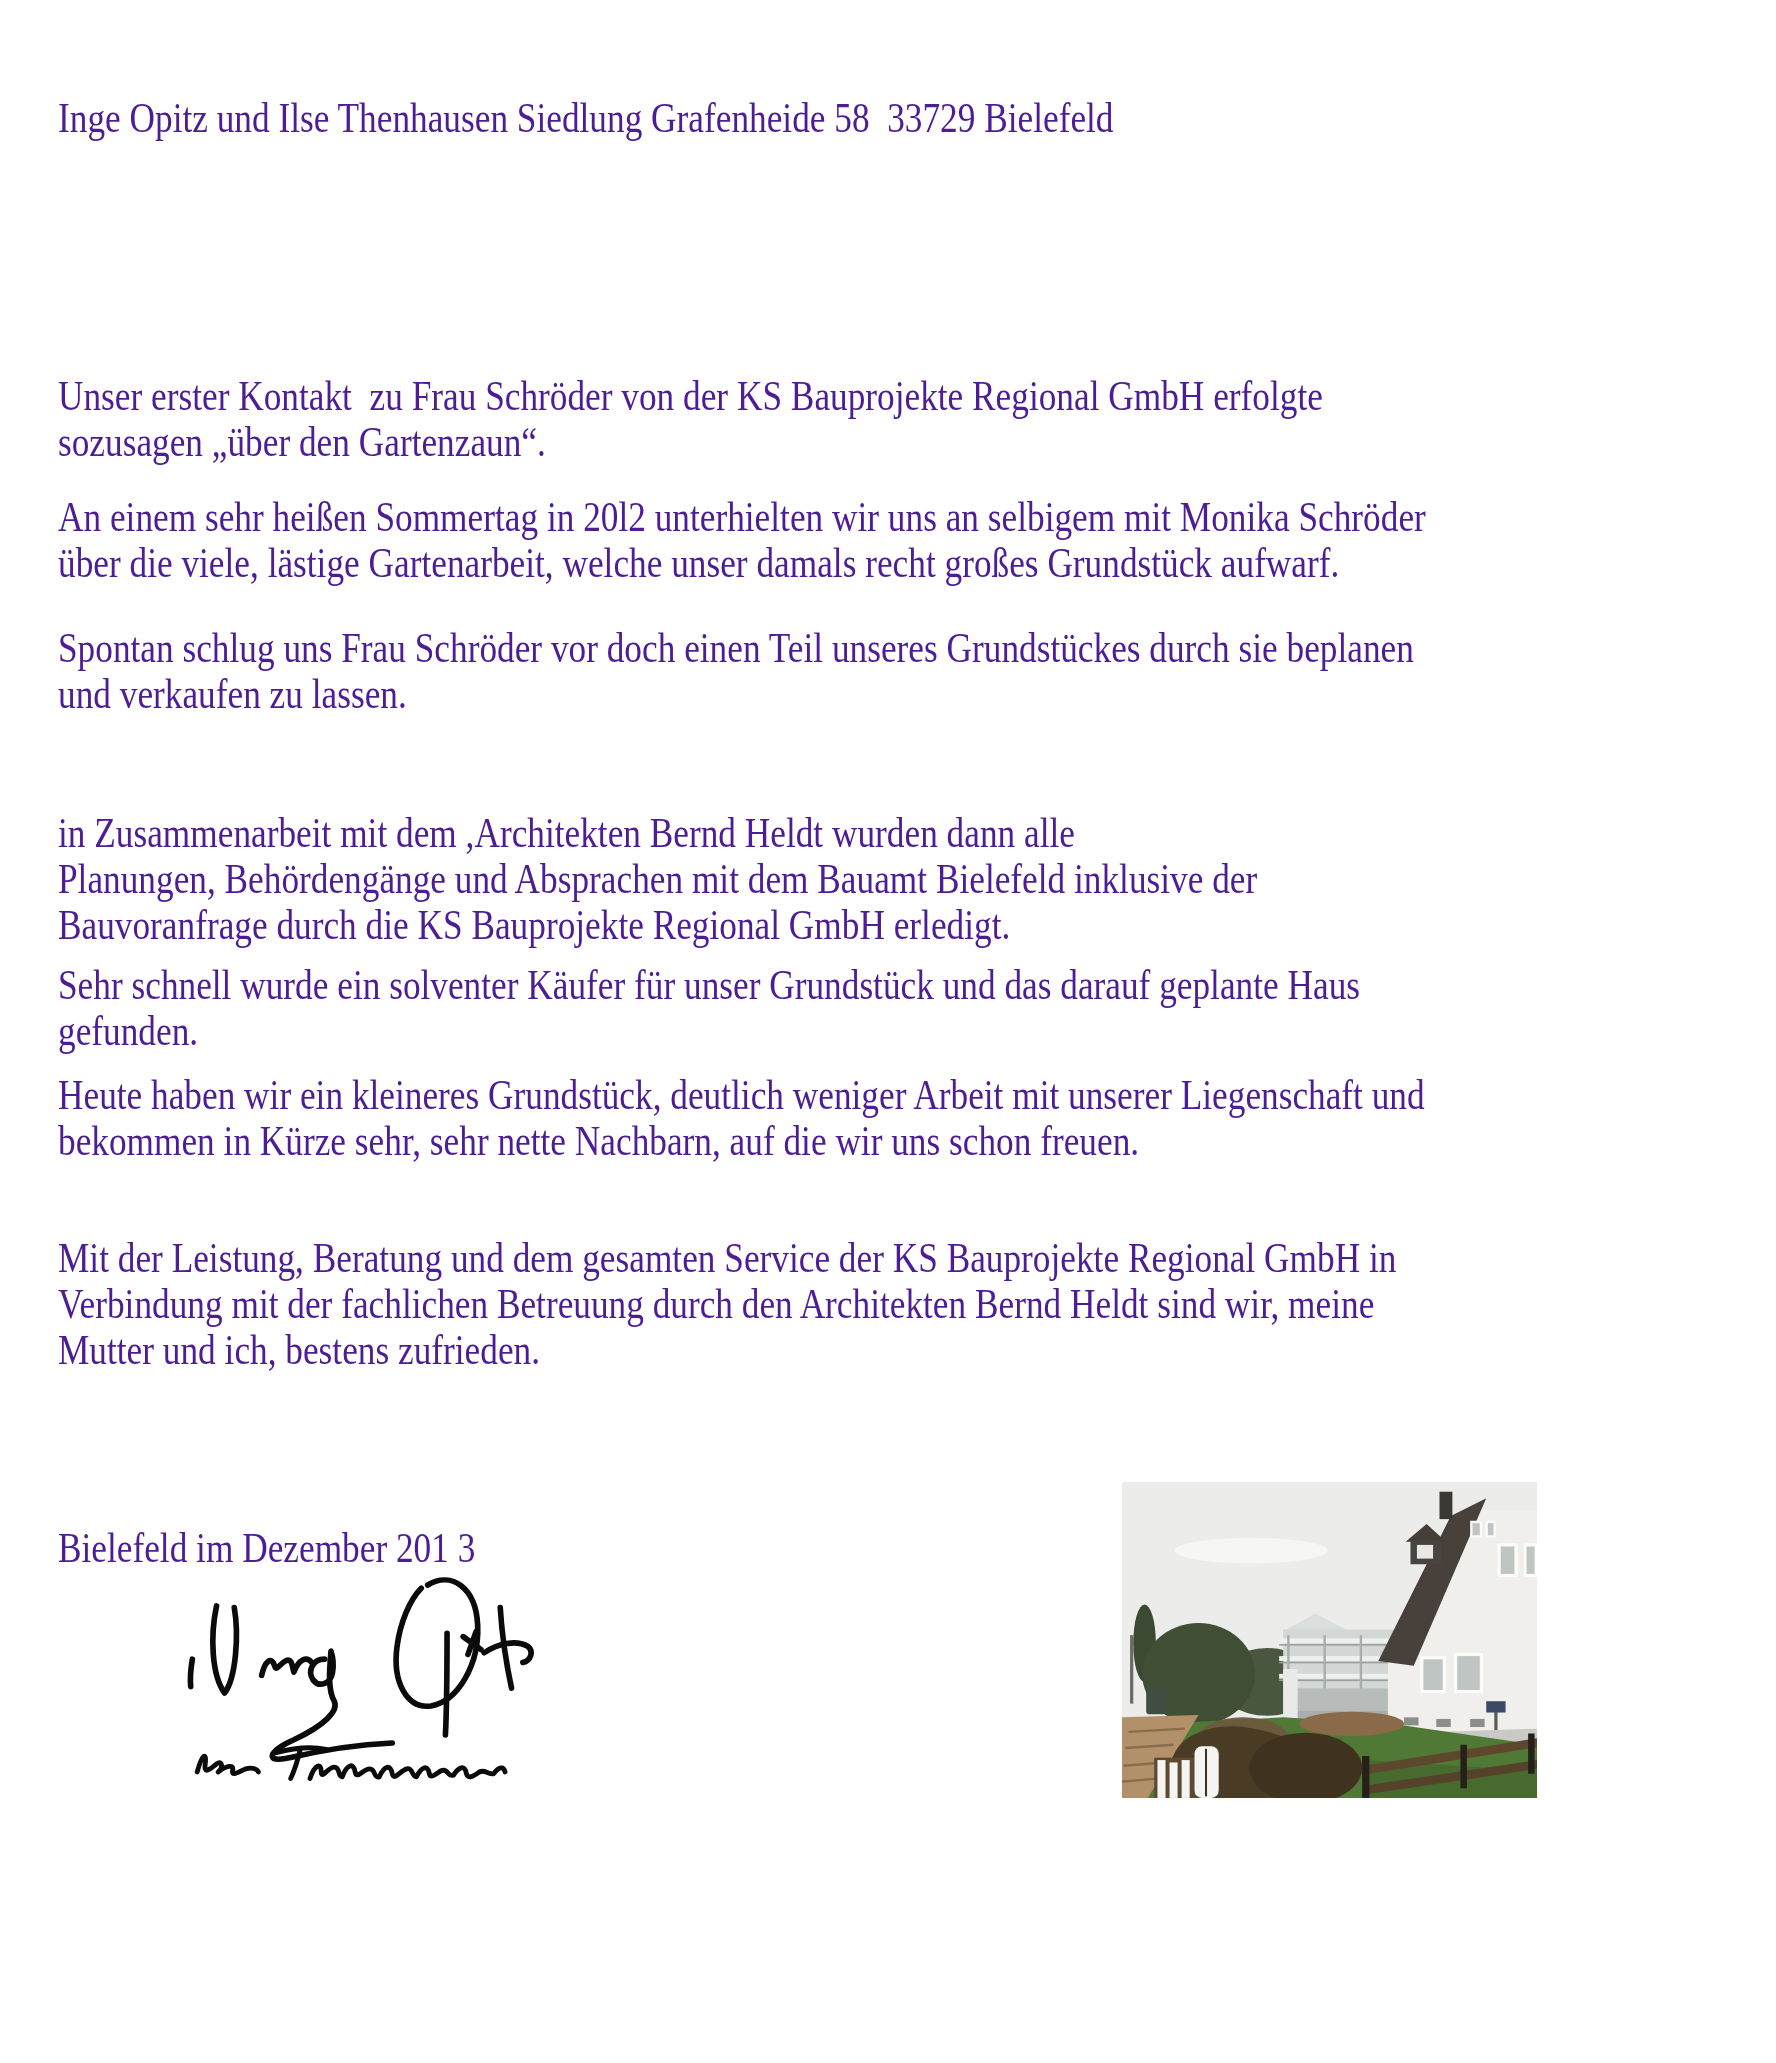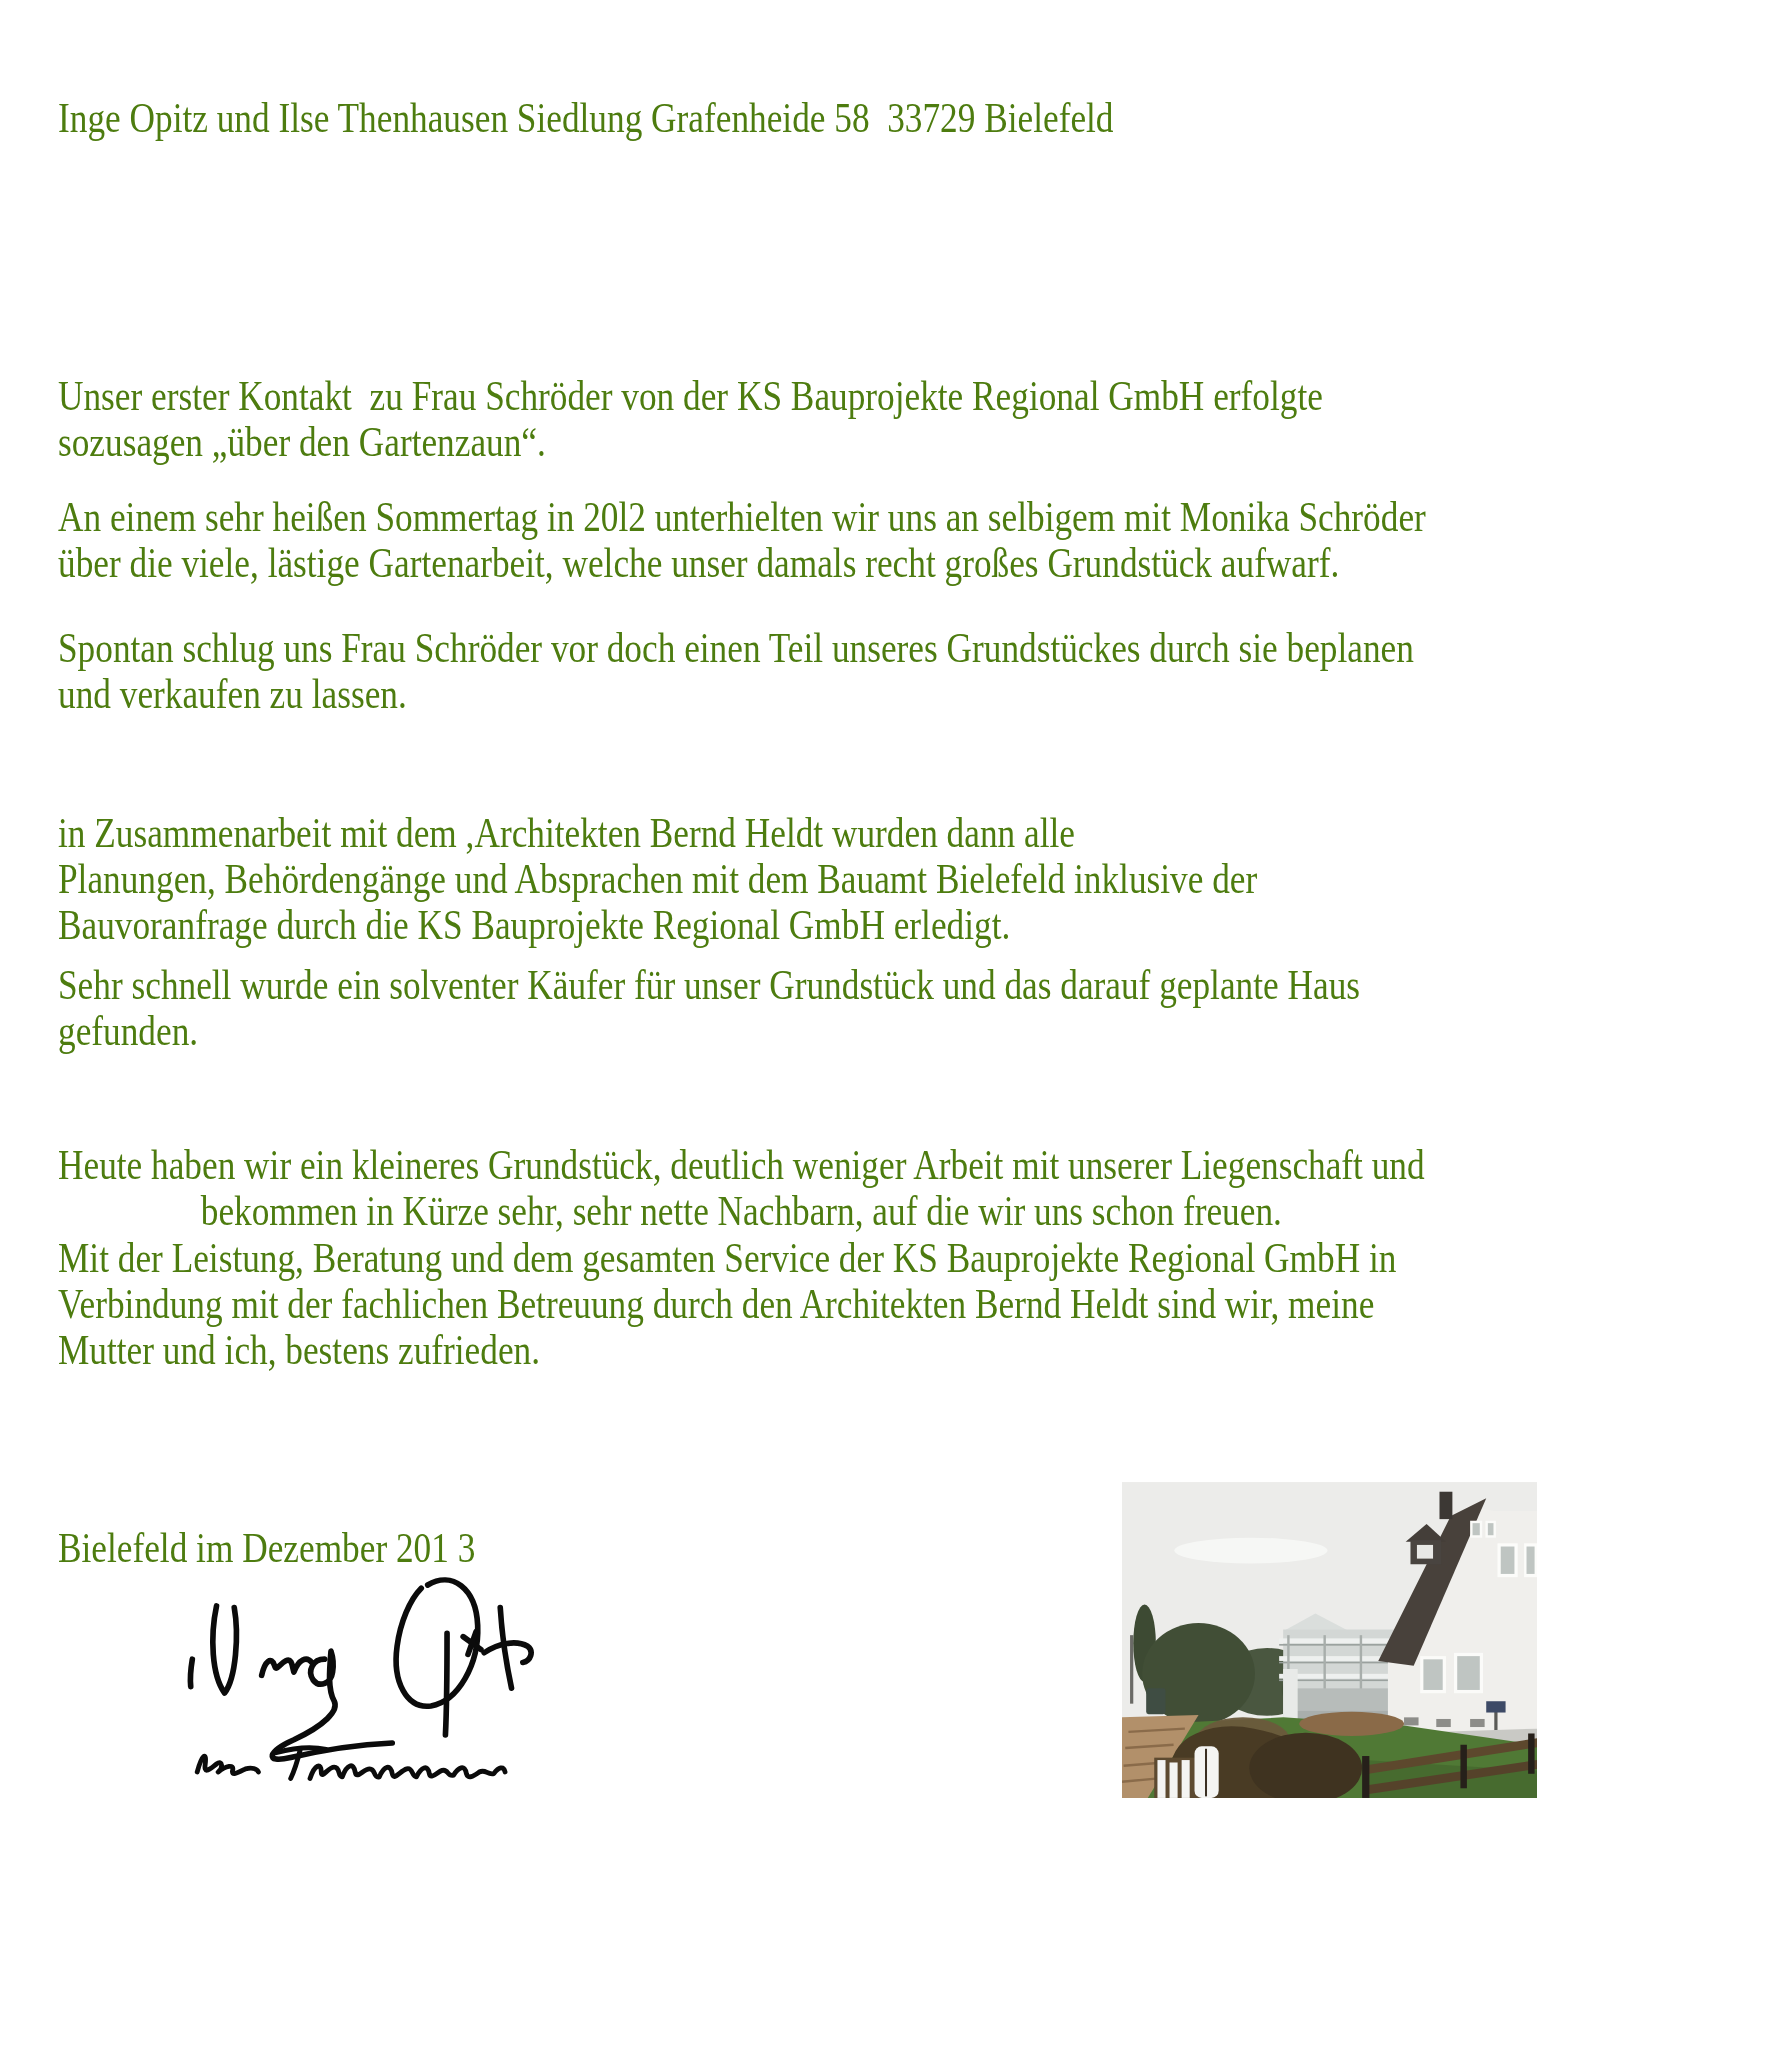--- a/index.html
+++ b/index.html
@@ -1,39 +1,39 @@
 <!DOCTYPE html>
 <html style="font-size:13px"><head>
 <meta charset="utf-8">
 <style>
   html,body{margin:0;padding:0;background:#ffffff;}
   .page{
     position:relative;
     width:1777px;height:2064px;
     background:#ffffff;
     font-family:"Liberation Serif","DejaVu Serif",serif;
-    color:#4d7c0f;
+    color:#4c1d95;
     overflow:hidden;
   }
   .txtblock{position:absolute;left:58px;}
   .line{
     white-space:pre;
     font-size:42px;
     line-height:46px;
     transform:scaleX(0.84);
     transform-origin:0 0;
     letter-spacing:0px;
   }
   .sender{top:95px;}
   .p1{top:373px;}
   .p2{top:494px;}
   .p3{top:625px;}
   .p4{top:782px;margin-top:28px;}
   .p5{top:962px;}
-  .p6{top:1142px;text-align:center;}
+  .p6{top:1072px;}
   .p7{top:1235px;}
   .dateline{top:1525px;}
   .signature-svg{position:absolute;left:181px;top:1556px;}
   .photo-svg{position:absolute;left:1122px;top:1482px;}
   .sigpath{fill:none;stroke-linecap:round;stroke-linejoin:round;}
 </style>
 </head>
 <body>
 
 <div class="page">

